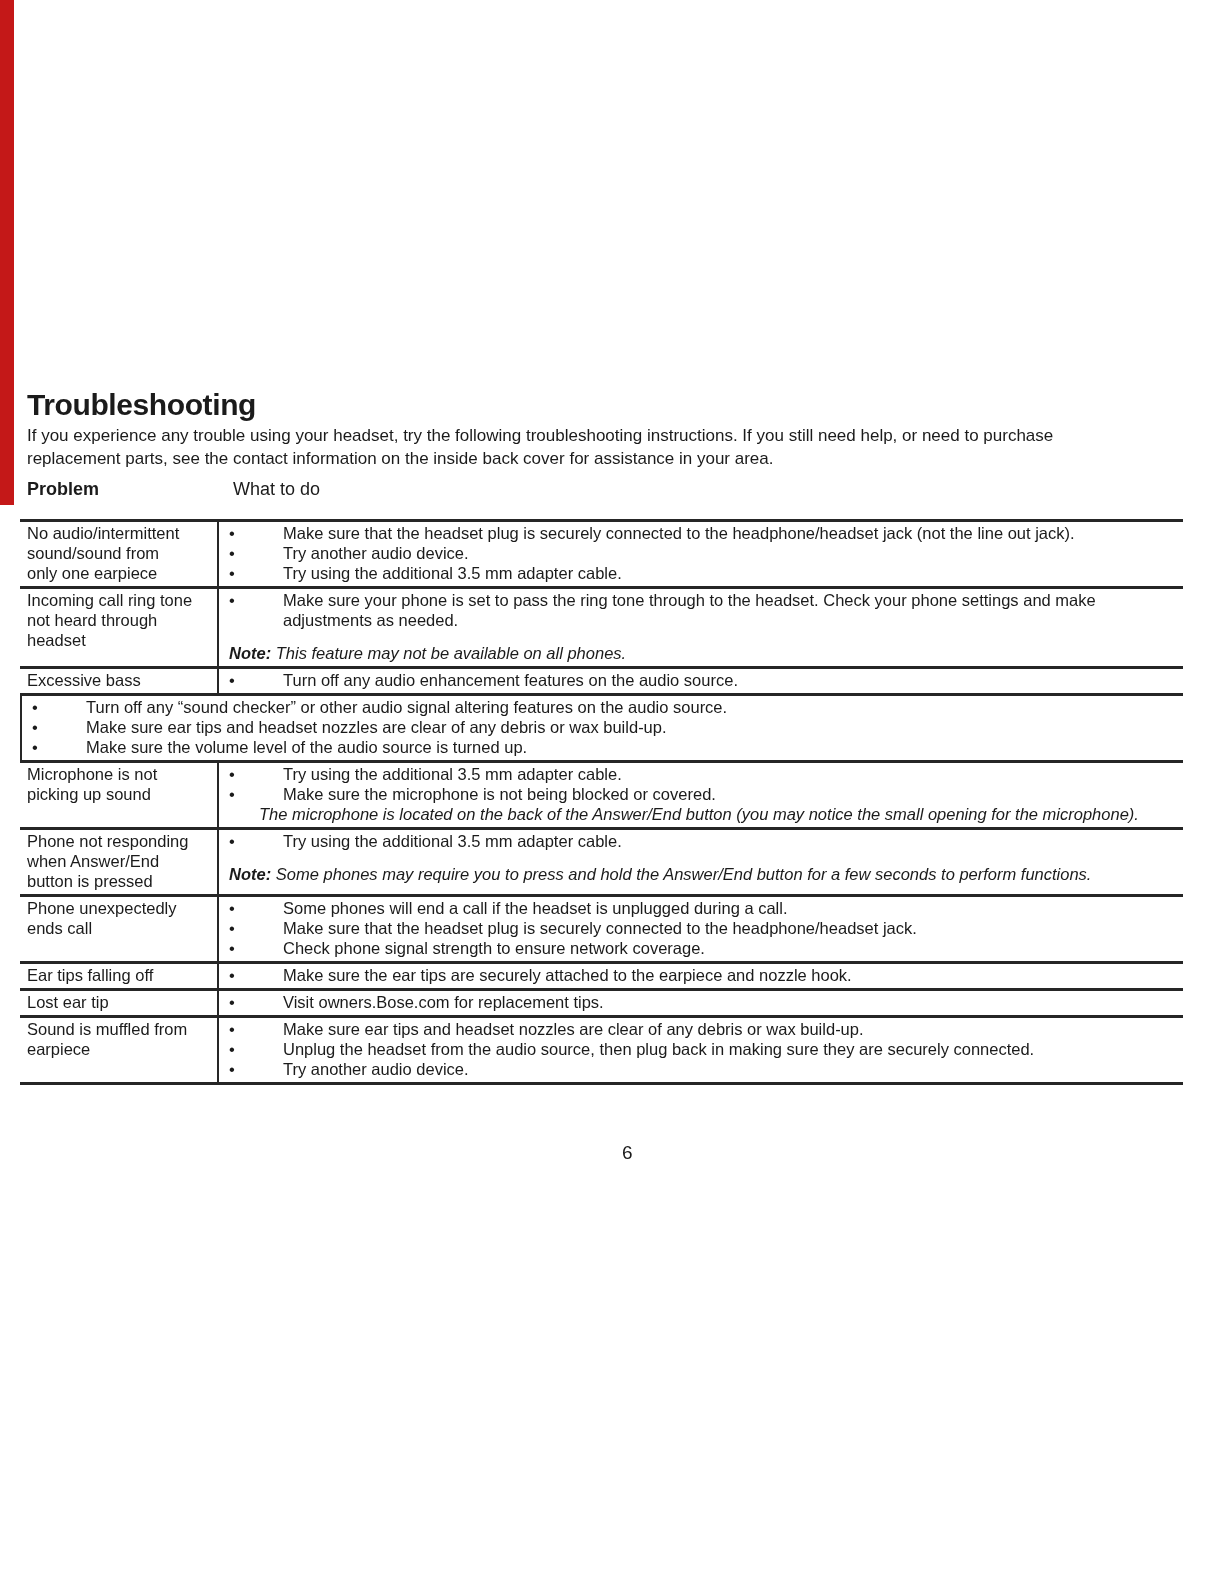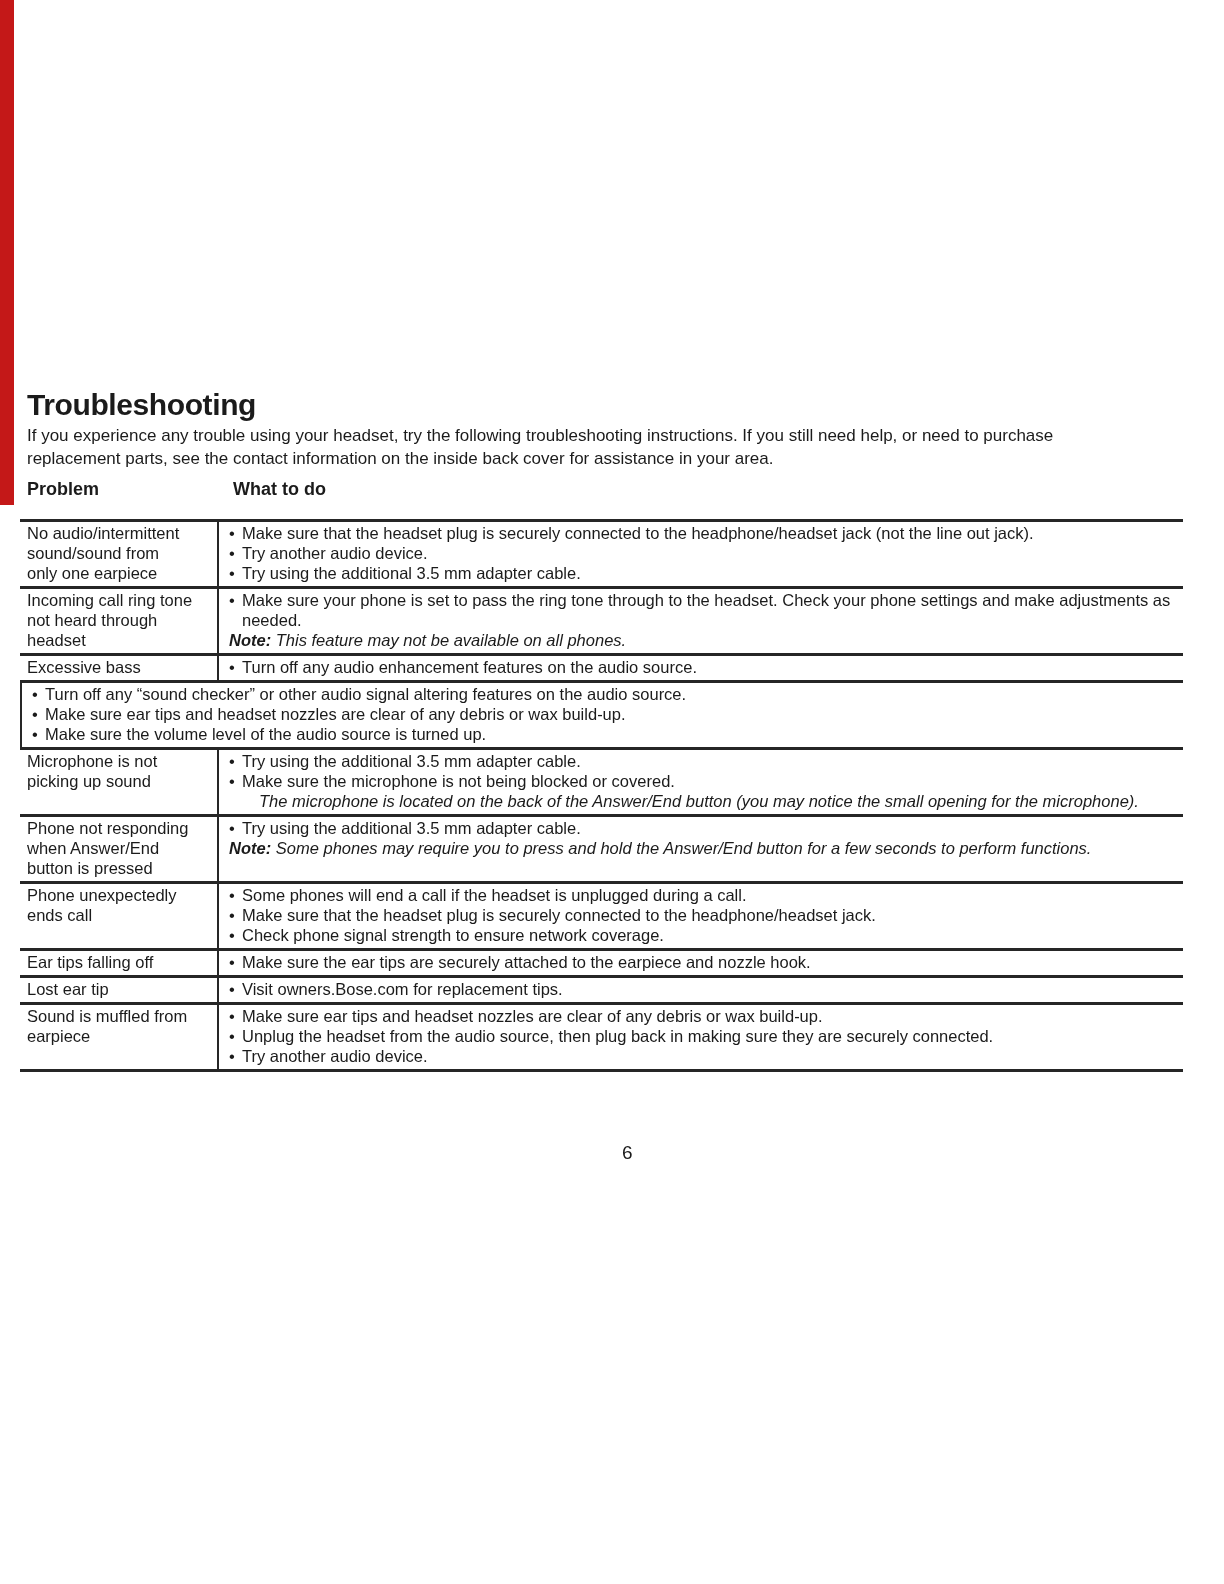--- a/index.html
+++ b/index.html
@@ -47,21 +47,21 @@
   }
   .tbl-header .hdr-problem {
     width: 197px;
     box-sizing: border-box;
     padding-left: 7px;
     font-weight: bold;
     font-size: 18px;
   }
   .tbl-header .hdr-whattodo {
     padding-left: 16px;
-    font-weight: bold;
+    font-weight: normal;
     font-size: 18px;
   }
   .tbl {
     border-top: 3px solid #262626;
     width: 1163px;
     font-size: 16.5px;
     line-height: 20px;
   }
   .row {
     display: flex;
@@ -76,28 +76,28 @@
   .col-solution {
     flex: 1;
     border-left: 2px solid #262626;
     padding: 1px 8px 3px 10px;
   }
   .bullet-line { display: flex; margin: 0; }
   .bullet-line .bullet {
     flex: 0 0 13px;
     width: 13px;
   }
-  .bullet-line .bullet-text { flex: 1; }
+  .bullet-line .bullet-text { flex: 1; margin-left: 41px; }
   .italic-cont {
     margin-left: 30px;
     max-width: 880px;
     font-style: italic;
   }
   .note-line {
-    margin-top: 0;
+    margin-top: 13px;
     max-width: 870px;
     font-style: italic;
   }
   .note-label { font-weight: bold; font-style: italic; }
   .page-number {
     position: absolute;
     left: 622px; top: 1142px;
     font-size: 19px;
   }
 </style>

